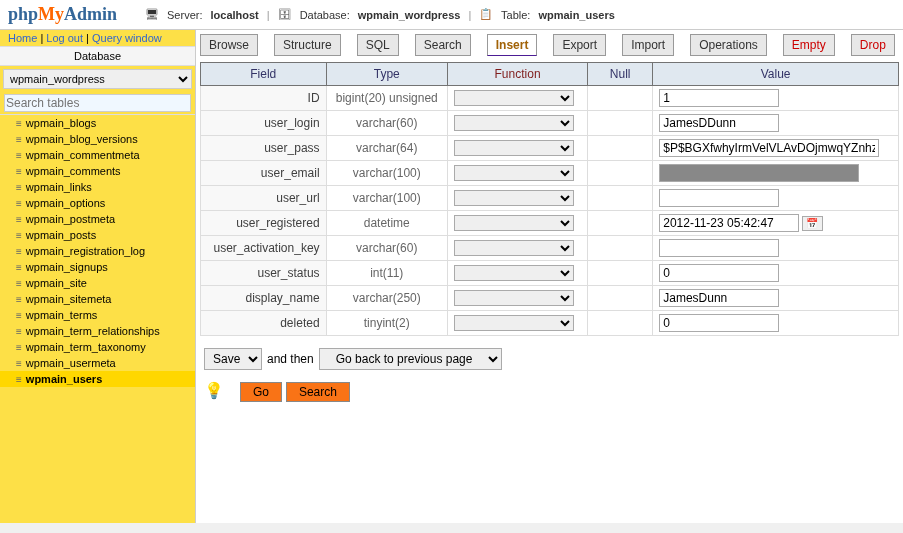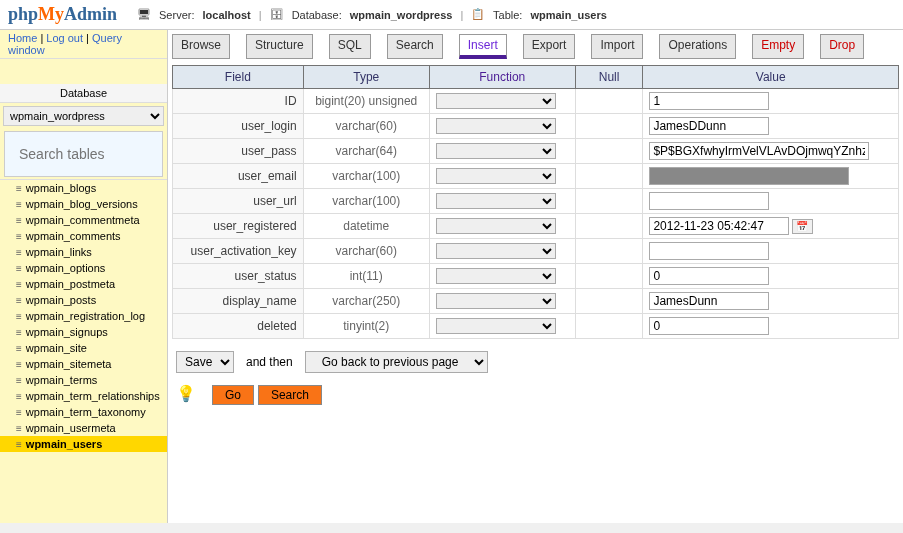--- a/index.html
+++ b/index.html
@@ -1,55 +1,55 @@
 <!DOCTYPE html>
 <html><head>
   <meta charset="utf-8">
   <style>
     * { box-sizing: border-box; margin: 0; padding: 0; }
     body { font-family: sans-serif; font-size: 12px; background: #f0f0f0; color: #000; }
 
-    #header { background: #fff; border-bottom: 1px solid #ccc; padding: 4px 8px; display: flex; align-items: center; gap: 20px; }
+    #header { background: #fff; border-bottom: 1px solid #ccc; padding: 4px 8px; display: flex; align-items: center; gap: 28px; }
     #phpmyadmin-logo { font-size: 18px; font-weight: bold; color: #336699; font-family: serif; }
     #phpmyadmin-logo span { color: #ff6600; }
     #server-info { font-size: 11px; color: #333; display: flex; gap: 8px; align-items: center; }
     #server-info .sep { color: #999; }
 
     #main { display: flex; height: calc(533px - 40px); }
 
-    #sidebar { width: 168px; background: #fef9c3; border-right: 1px solid #ccc; overflow-y: auto; }
+    #sidebar { width: 196px; background: #fde047; border-right: 1px solid #ccc; overflow-y: auto; }
     #sidebar-nav { padding: 2px 8px; font-size: 11px; border-bottom: 1px solid #ddd; }
     #sidebar-nav a { color: #36c; text-decoration: none; }
-    #db-label { text-align: center; font-size: 11px; padding: 3px; border-bottom: 1px solid #ddd; background: #f5f5f5; margin-top: 25px; }
+    #db-label { text-align: center; font-size: 11px; padding: 3px; border-bottom: 1px solid #ddd; background: #f5f5f5; }
     #db-select { width: 100%; padding: 2px; font-size: 11px; border: 1px solid #ccc; }
     #db-search { margin: 3px; }
     
     #table-list { list-style: none; padding: 0; }
     #table-list li { padding: 2px 4px 2px 16px; font-size: 11px; cursor: pointer; display: flex; align-items: center; gap: 4px; }
     #table-list li.active { background: #ffd700; font-weight: bold; }
     #table-list li .tbl-icon { font-size: 10px; color: #666; }
 
     #content { flex: 1; overflow-y: auto; background: #fff; padding: 4px; }
 
     #content-tabs { display: flex; gap: 16px; margin-bottom: 6px; flex-wrap: wrap; }
     .tab-btn { padding: 3px 8px; font-size: 12px; border: 1px solid #999; background: #e8e8e8; cursor: pointer; text-decoration: none; color: #333; }
-    .tab-btn.active { background: #fff; border-bottom: 4px solid #4c1d95; font-weight: normal; color: #6d28d9; }
+    .tab-btn.active { background: #fff; border-bottom: 1px solid #4c1d95; font-weight: bold; color: #a16207; }
     .tab-btn.danger { color: #c00; }
 
     #insert-table { width: 100%; border-collapse: collapse; font-size: 12px; }
     #insert-table th { background: #e0e8f0; padding: 4px 20px; border: 1px solid #737373; text-align: center; color: #336; font-weight: normal; }
     #insert-table td { padding: 3px 6px; border: 1px solid #ddd; vertical-align: middle; }
     #insert-table td.field-name { text-align: right; color: #404040; background: #f8f8f8; }
     #insert-table td.field-type { text-align: center; color: #666; }
     #insert-table td.field-func select { width: 120px; font-size: 11px; border: 1px solid #aaa; }
     #insert-table td.field-null { text-align: center; }
     #insert-table td.field-value input { width: 200px; font-size: 12px; border: 1px solid #aaa; padding: 1px 3px; }
     #insert-table td.field-value { position: relative; }
 
-    #bottom-bar { margin-top: 8px; display: flex; align-items: center; gap: 12px; padding: 4px; }
+    #bottom-bar { margin-top: 8px; display: flex; align-items: center; gap: 5px; padding: 4px; }
     #save-select { display: flex; align-items: center; gap: 0; }
     #save-select select { padding: 2px 4px; font-size: 12px; border: 1px solid #aaa; }
     #and-then { font-size: 12px; }
     #goto-select { display: flex; align-items: center; }
     #goto-select select { padding: 2px 12px; font-size: 12px; border: 1px solid #aaa; min-width: 180px; }
     #action-buttons { margin-top: 4px; display: flex; gap: 4px; padding-left: 8px; }
     #action-buttons button { padding: 2px 12px; font-size: 12px; border: 1px solid #888; background: #f97316; cursor: pointer; }
 
     #bottom-row { display: flex; align-items: center; gap: 8px; padding: 4px 4px; }
     .bulb-icon { font-size: 16px; color: #ff0; }
@@ -85,21 +85,21 @@
       <span> | </span>
       <a href="#">Query window</a>
     </div>
     <div id="db-label">Database</div>
     <div id="db-search">
       <select id="db-select">
         <option>wpmain_wordpress</option>
       </select>
     </div>
     <div style="padding:2px 4px; font-size:11px; border-bottom:1px solid #ddd;">
-      <input type="text" style="width: 100%; font-size: 14px; border: 1px solid rgb(204, 204, 204); background: rgb(240, 248, 255); padding: 14px;" placeholder="Search tables">
+      <input type="text" style="width: 100%; font-size: 12px; border: 1px solid rgb(204, 204, 204); background: rgb(240, 248, 255); padding: 1px;" placeholder="Search tables">
     </div>
     <ul id="table-list">
     <li>
           <span class="tbl-icon">≡</span>
           <span>wpmain_blogs</span>
         </li>
         <li>
           <span class="tbl-icon">≡</span>
           <span>wpmain_blog_versions</span>
         </li>
@@ -178,21 +178,21 @@
         <a href="#" class="tab-btn">Operations</a>
         <a href="#" class="tab-btn danger">Empty</a>
         <a href="#" class="tab-btn danger">Drop</a>
       </div>
 
     <table id="insert-table">
       <thead>
         <tr>
           <th>Field</th>
           <th>Type</th>
-          <th style="color:#4c1d95;margin-left:44px;">Function</th>
+          <th style="color:#7f1d1d;margin-left:44px;">Function</th>
           <th>Null</th>
           <th>Value</th>
         </tr>
       </thead>
       <tbody id="insert-table-body">
       <tr>
             <td class="field-name">ID</td>
             <td class="field-type">bigint(20) unsigned</td>
             <td class="field-func"><select><option value=""></option></select></td>
             <td class="field-null"></td>

